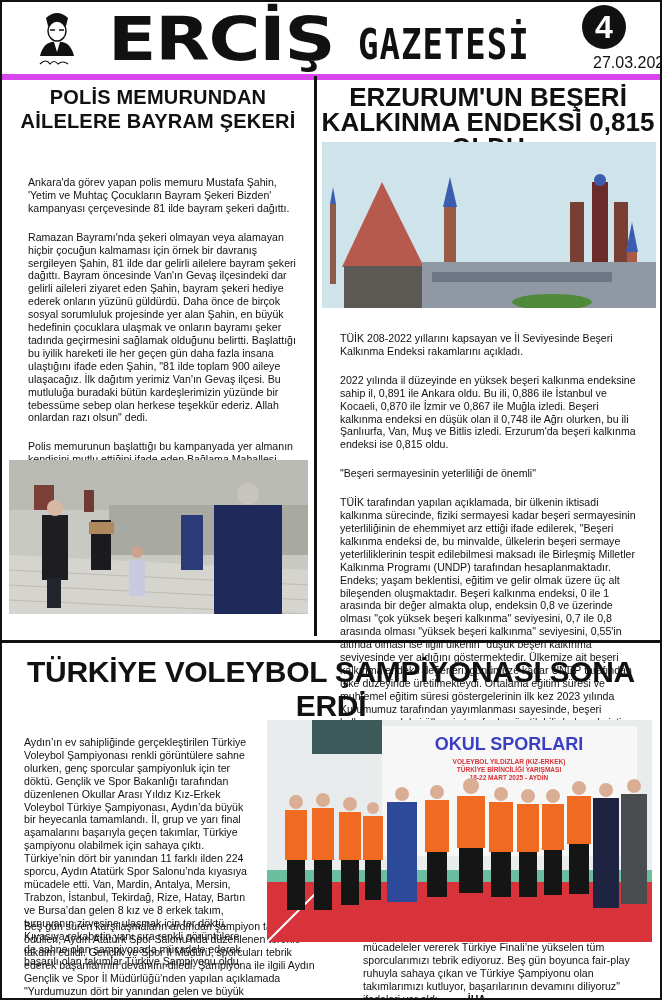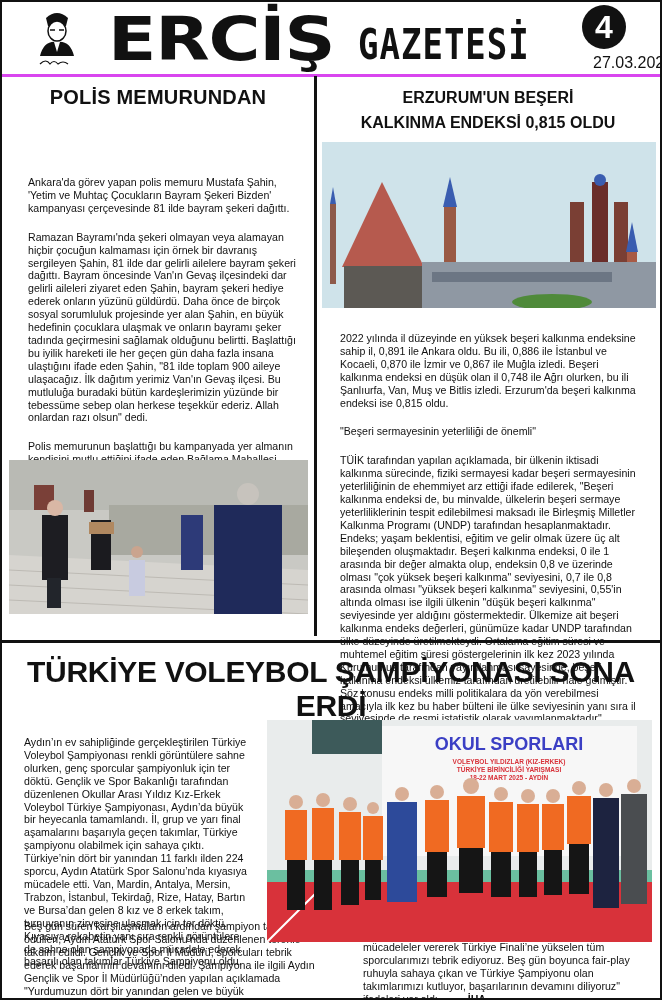--- a/index.html
+++ b/index.html
@@ -1,32 +1,32 @@
 <!DOCTYPE html>
 <html><head>
 <meta charset="utf-8">
 <style>
   html,body{margin:0;padding:0;background:#fff;}
   body{width:662px;height:1000px;position:relative;overflow:hidden;font-family:"Liberation Sans",sans-serif;color:#111;}
   .frame{position:absolute;left:0;top:0;width:658px;height:996px;border:2px solid #111;}
   
-  .masthead{position:absolute;left:2px;top:2px;width:658px;height:72px;border-bottom:3px solid #d946ef;}
+  .masthead{position:absolute;left:2px;top:2px;width:658px;height:72px;border-bottom:6px solid #d946ef;}
   .portrait{position:absolute;left:30px;top:4px;width:50px;height:64px;}
   .logo{position:absolute;left:106px;top:4px;font-family:"DejaVu Sans",sans-serif;font-weight:bold;font-size:60px;letter-spacing:-1px;line-height:66px;transform:scaleX(1.18);transform-origin:left top;}
   .gazete{position:absolute;left:356px;top:14px;font-family:"DejaVu Sans Mono",monospace;font-weight:bold;font-size:34px;line-height:44px;letter-spacing:1px;transform:scaleY(1.25);transform-origin:left top;}
   .pagenum{position:absolute;left:580px;top:3px;width:44px;height:44px;border-radius:50%;background:#111;color:#fff;font-weight:bold;font-size:32px;line-height:44px;text-align:center;}
   .date{position:absolute;left:591px;top:52px;font-size:16px;line-height:18px;}
   
   .col-left{position:absolute;left:2px;top:76px;width:312px;height:564px;}
   .vsep{position:absolute;left:314px;top:76px;width:3px;height:560px;background:#111;}
   .col-right{position:absolute;left:318px;top:76px;width:340px;height:564px;}
   .hsep{position:absolute;left:2px;top:640px;width:658px;height:3px;background:#111;}
   h1,h2{margin:0;font-weight:bold;text-align:center;}
   .h-left{font-size:20px;line-height:24px;padding-top:9px;letter-spacing:0.2px;}
-  .h-right{font-size:16px;line-height:25px;padding-top:9px;}
+  .h-right{font-size:26px;line-height:25px;padding-top:9px;}
   .h-bottom{font-size:30px;line-height:34px;letter-spacing:-0.3px;}
   .body{font-size:10.6px;line-height:12.9px;}
   .body p{margin:16px;}
   .body b{font-weight:bold;padding-left:27px;}
   .left-text{position:absolute;left:10px;top:84px;width:300px;}
   .photo1{position:absolute;left:7px;top:384px;width:299px;height:154px;}
   .photo2{position:absolute;left:4px;top:66px;width:334px;height:166px;}
   .right-text{position:absolute;left:6px;top:240px;width:334px;}
   .bottom{position:absolute;left:2px;top:643px;width:658px;height:355px;}
   .bottom-title{position:absolute;left:0;top:12px;width:658px;}
@@ -54,20 +54,21 @@
   </div>
   <div class="logo">ERCİŞ</div>
   <div class="gazete">GAZETESİ</div>
   <div class="pagenum">4</div>
   <div class="date">27.03.2025</div>
 </div>
 
 <div class="col-left">
   <h1 class="h-left">
     <div>POLİS MEMURUNDAN</div>
+    <div>AİLELERE BAYRAM ŞEKERİ</div>
   </h1>
   <div class="body left-text">
     <p>Ankara'da görev yapan polis memuru Mustafa Şahin, 'Yetim ve Muhtaç Çocukların Bayram Şekeri Bizden' kampanyası çerçevesinde 81 ilde bayram şekeri dağıttı.</p>
     <p>Ramazan Bayramı'nda şekeri olmayan veya alamayan hiçbir çocuğun kalmaması için örnek bir davranış sergileyen Şahin, 81 ilde dar gelirli ailelere bayram şekeri dağıttı. Bayram öncesinde Van'ın Gevaş ilçesindeki dar gelirli aileleri ziyaret eden Şahin, bayram şekeri hediye ederek onların yüzünü güldürdü. Daha önce de birçok sosyal sorumluluk projesinde yer alan Şahin, en büyük hedefinin çocuklara ulaşmak ve onların bayramı şeker tadında geçirmesini sağlamak olduğunu belirtti. Başlattığı bu iyilik hareketi ile her geçen gün daha fazla insana ulaştığını ifade eden Şahin, "81 ilde toplam 900 aileye ulaşacağız. İlk dağıtım yerimiz Van'ın Gevaş ilçesi. Bu mutluluğa buradaki bütün kardeşlerimizin yüzünde bir tebessüme sebep olan herkese teşekkür ederiz. Allah onlardan razı olsun" dedi.</p>
     <p>Polis memurunun başlattığı bu kampanyada yer almanın kendisini mutlu ettiğini ifade eden Bağlama Mahallesi Muhtarı Hayrullah Yarış ise "Mahalle sakinlerimiz adına teşekkür ediyorum. Bayramda yalnızca şeker değil, aynı zamanda sevgiyi ve dayanışmayı da paylaşmış olduk. Mustafa Şahin ve gönüllüleri, bu yardımlarıyla bizlere ve özellikle çocuklarımıza büyük bir moral kaynağı oldular. Kendilerine minnettarız" ifadelerini kullandı.</p>
     <p><span>Aileler, bu anlamlı kampanyadan dolayı polis memuru Mustafa Şahin'e teşekkür etti.</span><b>İHA</b></p>
   </div>
   <div class="photo1">
     <svg width="299" height="154" viewBox="0 0 299 154">
       <rect width="299" height="154" fill="#c9c9c4"></rect>
@@ -114,20 +115,21 @@
       <circle cx="278" cy="38" r="6" fill="#3a5db0"></circle>
       <rect x="292" y="60" width="14" height="90" fill="#7a3f34"></rect>
       <rect x="305" y="110" width="10" height="56" fill="#a85a45"></rect>
       <path d="M304 110 L310 80 L316 110 Z" fill="#3a5db0"></path>
       <rect x="100" y="120" width="234" height="46" fill="#8f98a3"></rect>
       <rect x="110" y="130" width="180" height="10" fill="#6c7684"></rect>
       <ellipse cx="230" cy="160" rx="40" ry="8" fill="#4f8a3a"></ellipse>
     </svg>
   </div>
   <div class="body right-text">
+    <p>TÜİK 208-2022 yıllarını kapsayan ve İl Seviyesinde Beşeri Kalkınma Endeksi rakamlarını açıkladı.</p>
     <p>2022 yılında il düzeyinde en yüksek beşeri kalkınma endeksine sahip il, 0,891 ile Ankara oldu. Bu ili, 0,886 ile İstanbul ve Kocaeli, 0,870 ile İzmir ve 0,867 ile Muğla izledi. Beşeri kalkınma endeksi en düşük olan il 0,748 ile Ağrı olurken, bu ili Şanlıurfa, Van, Muş ve Bitlis izledi. Erzurum'da beşeri kalkınma endeksi ise 0,815 oldu.</p>
     <p>"Beşeri sermayesinin yeterliliği de önemli"</p>
     <p><span>TÜİK tarafından yapılan açıklamada, bir ülkenin iktisadi kalkınma sürecinde, fiziki sermayesi kadar beşeri sermayesinin yeterliliğinin de ehemmiyet arz ettiği ifade edilerek, "Beşeri kalkınma endeksi de, bu minvalde, ülkelerin beşeri sermaye yeterliliklerinin tespit edilebilmesi maksadı ile Birleşmiş Milletler Kalkınma Programı (UNDP) tarafından hesaplanmaktadır. Endeks; yaşam beklentisi, eğitim ve gelir olmak üzere üç alt bileşenden oluşmaktadır. Beşeri kalkınma endeksi, 0 ile 1 arasında bir değer almakta olup, endeksin 0,8 ve üzerinde olması "çok yüksek beşeri kalkınma" seviyesini, 0,7 ile 0,8 arasında olması "yüksek beşeri kalkınma" seviyesini, 0,55'in altında olması ise ilgili ülkenin "düşük beşeri kalkınma" seviyesinde yer aldığını göstermektedir. Ülkemize ait beşeri kalkınma endeks değerleri, günümüze kadar UNDP tarafından ülke düzeyinde üretilmekteydi. Ortalama eğitim süresi ve muhtemel eğitim süresi göstergelerinin ilk kez 2023 yılında Kurumumuz tarafından yayımlanması sayesinde, beşeri kalkınma endeksi ülkemiz tarafından üretilebilir hale gelmiştir. Söz konusu endeks milli politikalara da yön verebilmesi amacıyla ilk kez bu haber bülteni ile ülke seviyesinin yanı sıra il seviyesinde de resmi istatistik olarak yayımlanmaktadır" denildi.</span><b>İHA</b></p>
   </div>
 </div>
 
 <div class="hsep"></div>
 
 <div class="bottom">
   <h2 class="h-bottom bottom-title">

